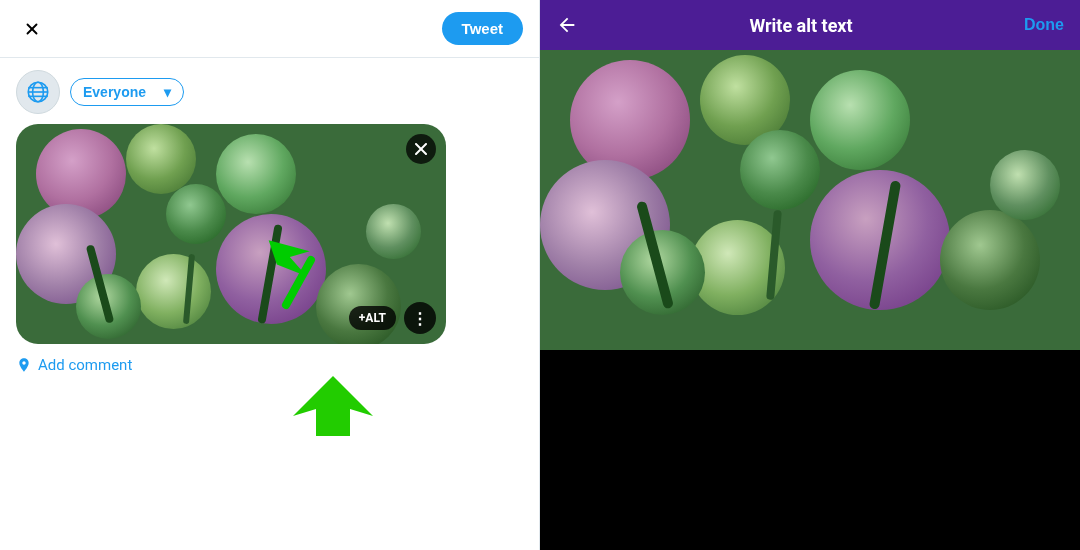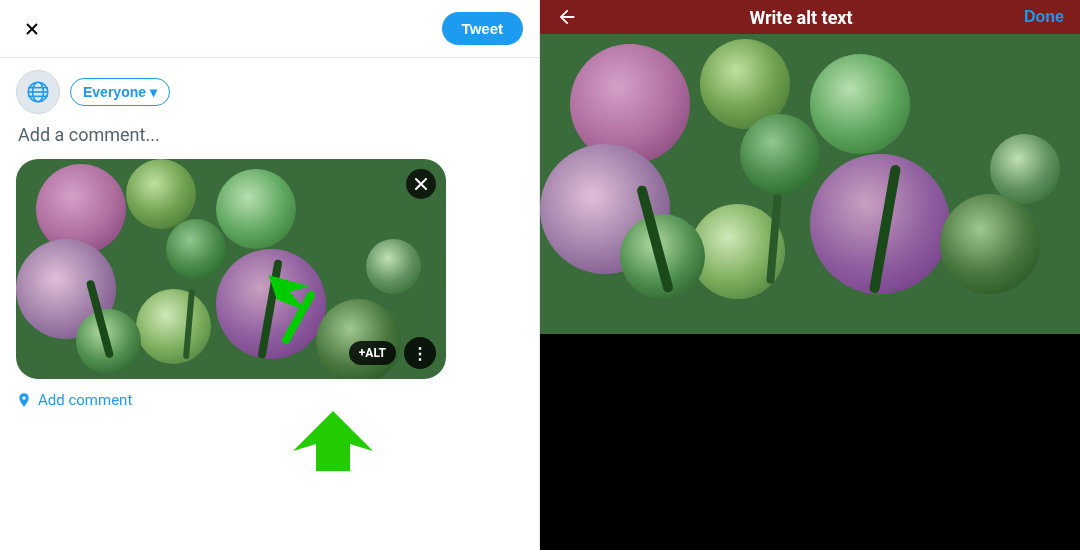--- a/index.html
+++ b/index.html
@@ -94,21 +94,21 @@
       border: 1.5px solid #1d9bf0;
       color: #1d9bf0;
       background: transparent;
       border-radius: 9999px;
       padding: 5px 12px;
       font-size: 14px;
       font-weight: 600;
       cursor: pointer;
       display: flex;
       align-items: center;
-      gap: 4px;
+      gap: 18px;
     }
 
     .comment-input {
       font-size: 18px;
       color: #536471;
       margin-bottom: 14px;
       margin-left: 2px;
     }
 
     .image-container {
@@ -200,22 +200,22 @@
       height: 550px;
       background: #000;
       display: flex;
       flex-direction: column;
     }
 
     .right-header {
       display: flex;
       align-items: center;
       justify-content: space-between;
-      padding: 6px 16px;
-      background: #7f1d1d;
+      padding: 14px 16px;
+      background: #4c1d95;
     }
 
     .back-btn {
       color: #fff;
       cursor: pointer;
       display: flex;
       align-items: center;
     }
 
     .right-title {
@@ -334,21 +334,20 @@
           <line x1="3" y1="8" x2="21" y2="8"></line>
           <line x1="3" y1="16" x2="21" y2="16"></line>
         </svg>
       </div>
       <button class="audience-btn">
         <span>Everyone</span>
         <span>▾</span>
       </button>
     </div>
 
-    <div class="comment-input">Add a comment...</div>
 
     <div class="image-container">
       <div class="succulent-garden">
 
         <div class="s-circle" style="width:90px;height:90px;background:radial-gradient(circle at 40% 35%, #d4a0c8, #b070a0 50%, #7a3a70);top:5px;left:20px;"></div>
         <div class="s-circle" style="width:70px;height:70px;background:radial-gradient(circle at 40% 35%, #c0e0a0, #70a050 50%, #3a6a2a);top:0px;left:110px;"></div>
         <div class="s-circle" style="width:100px;height:100px;background:radial-gradient(circle at 40% 40%, #e0c0d8, #a080a8 50%, #6a4080);top:80px;left:0px;"></div>
         <div class="s-circle" style="width:80px;height:80px;background:radial-gradient(circle at 40% 35%, #b8e0b0, #60a860 50%, #2a6a2a);top:10px;left:200px;"></div>
         <div class="s-circle" style="width:60px;height:60px;background:radial-gradient(circle at 40% 35%, #90c890, #4a8a4a 50%, #1a5a1a);top:60px;left:150px;"></div>
         <div class="s-circle" style="width:110px;height:110px;background:radial-gradient(circle at 40% 35%, #c8a0c0, #9060a0 50%, #6a3080);top:90px;left:200px;"></div>

